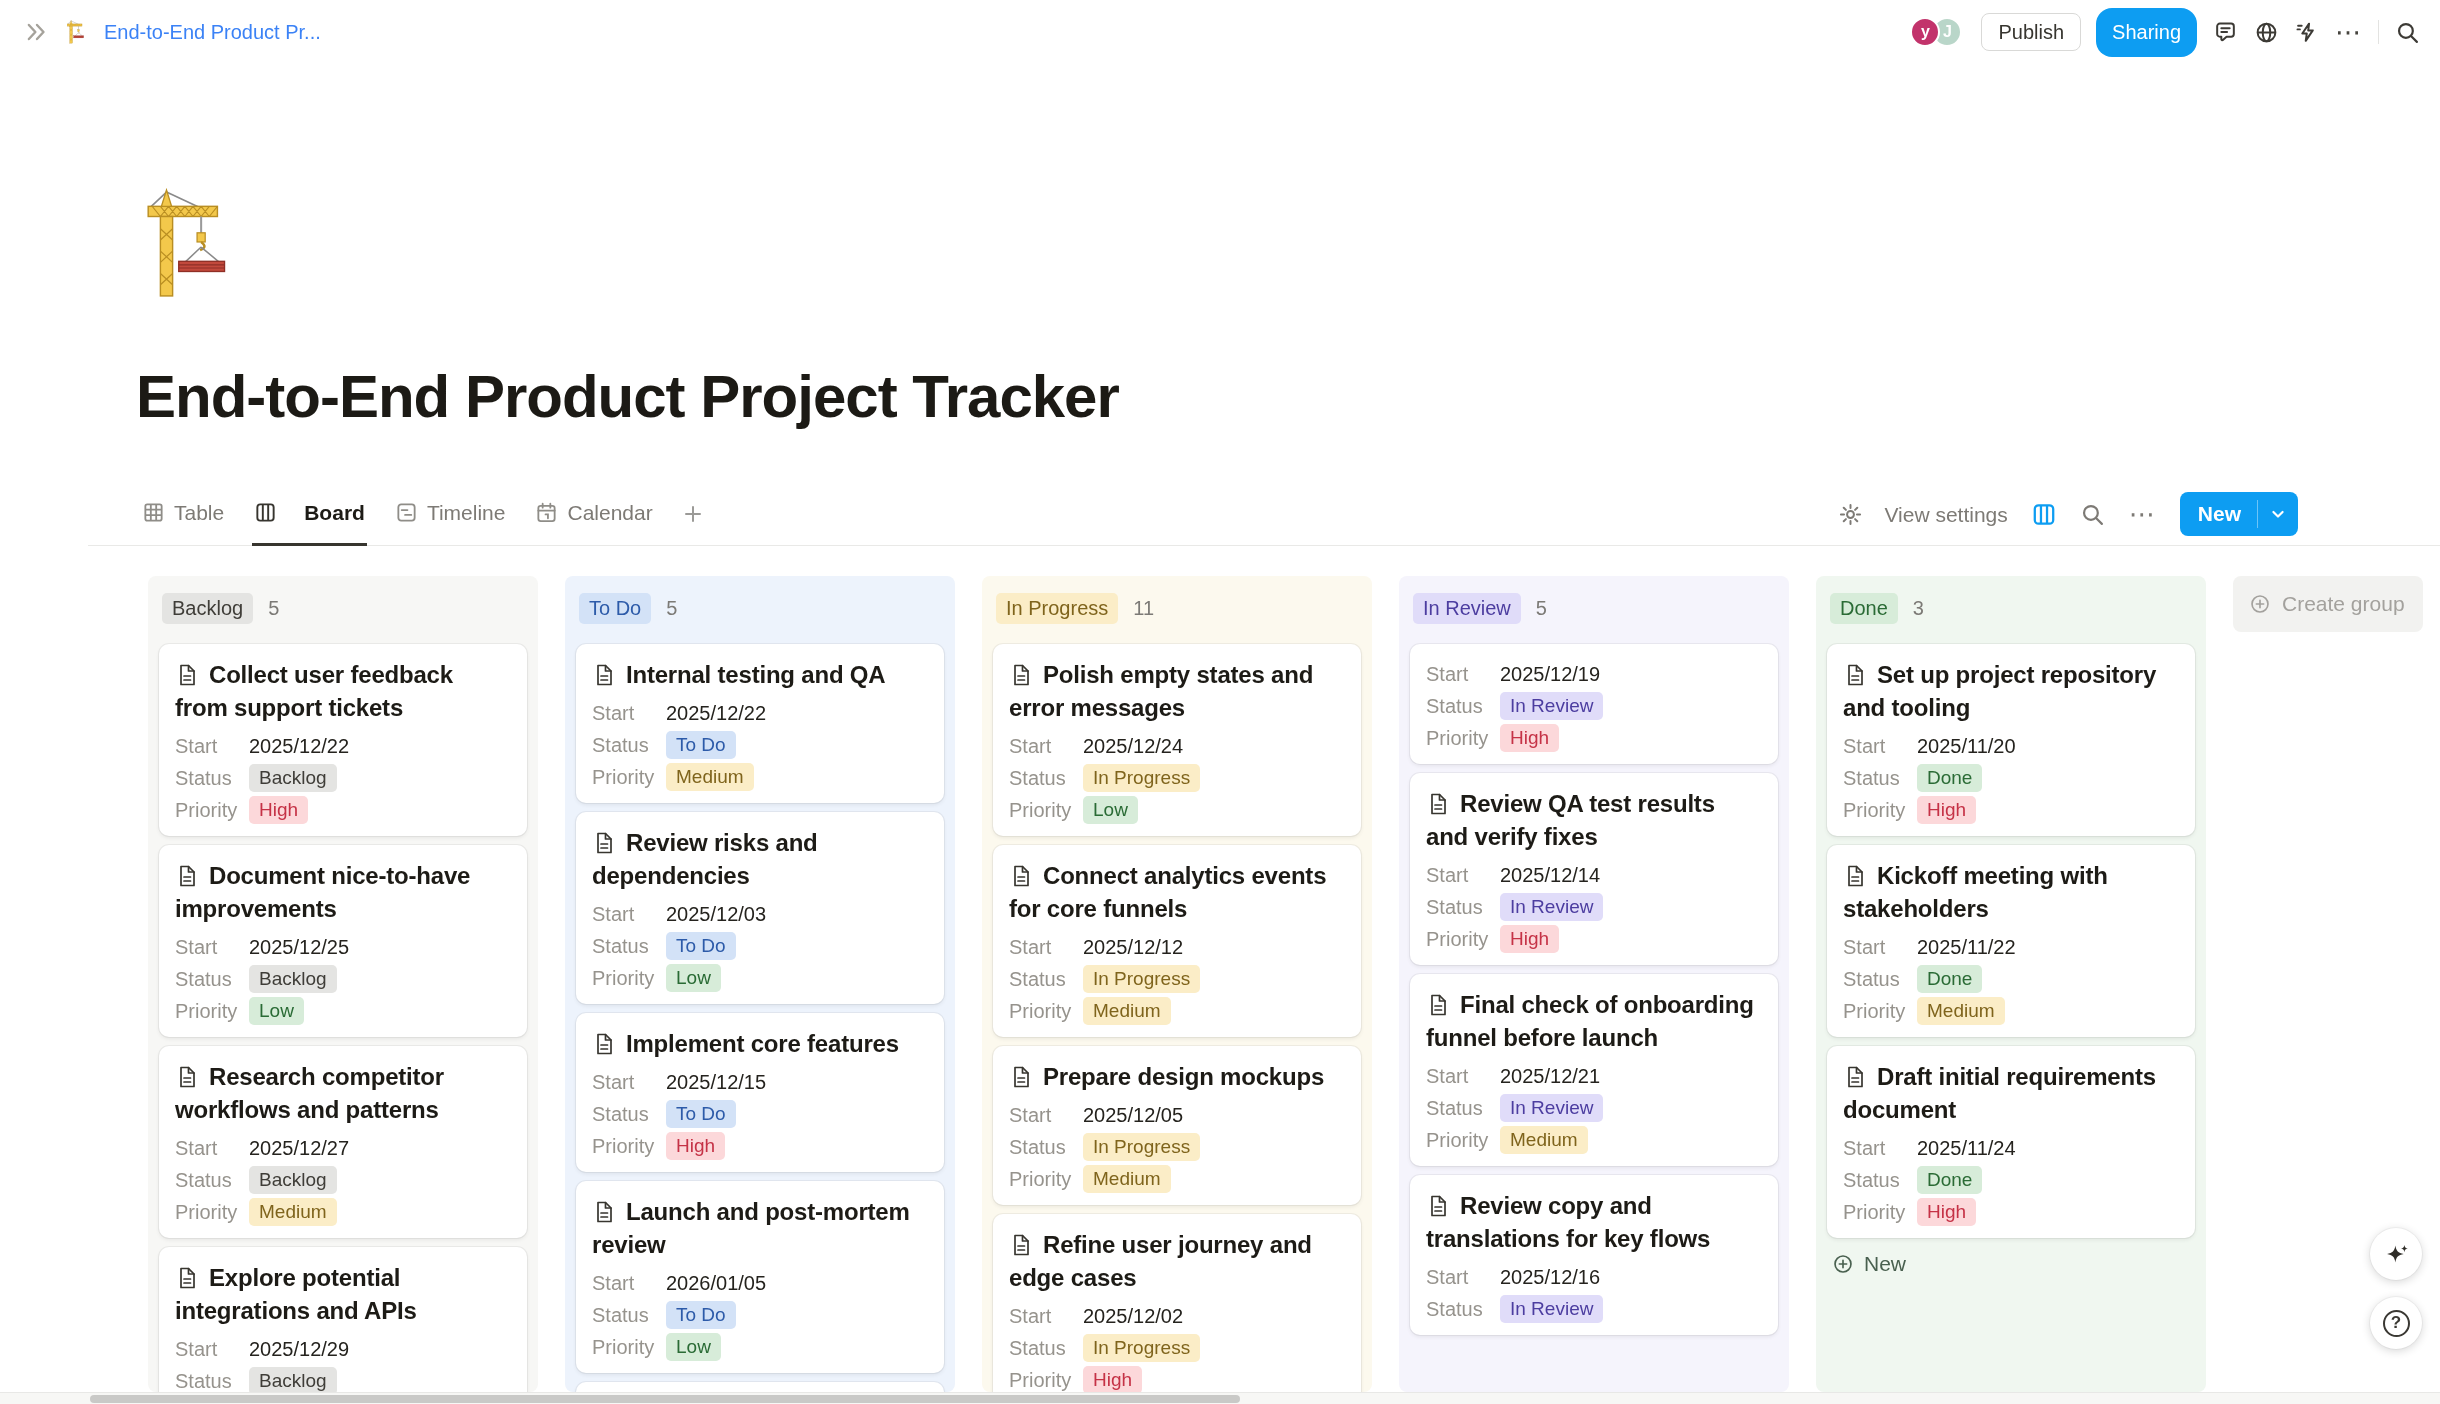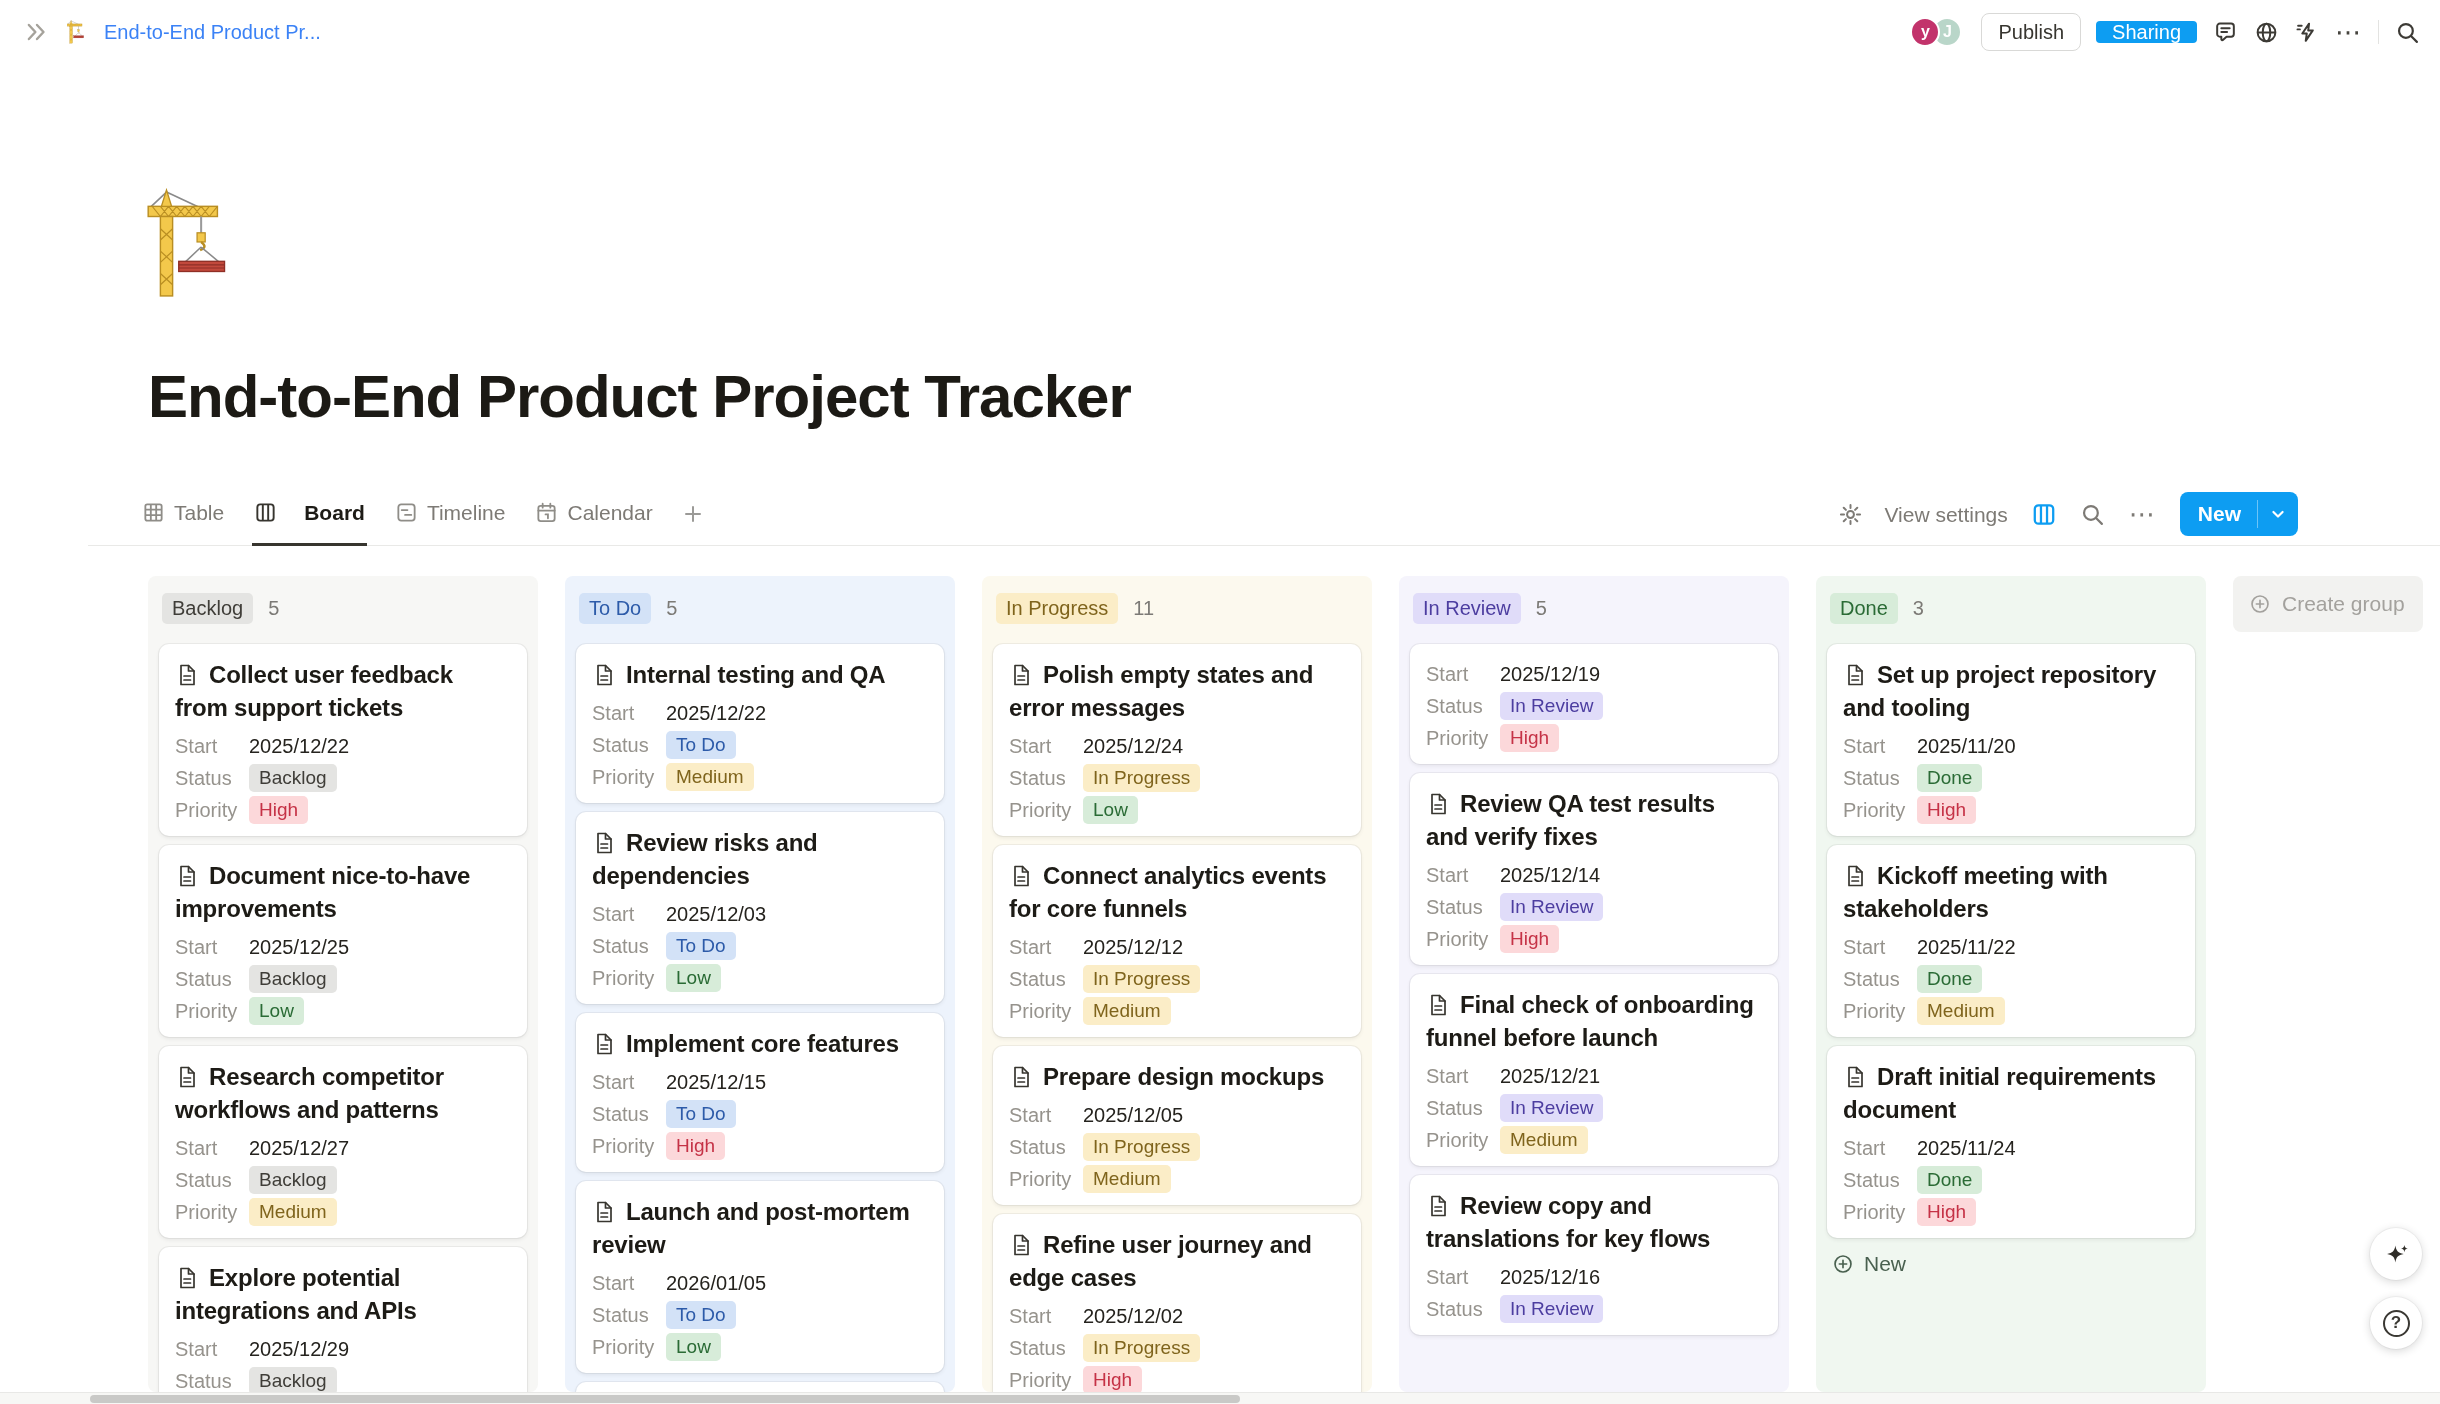--- a/index.html
+++ b/index.html
@@ -14,29 +14,29 @@
   .topbar { position:absolute; left:0; top:0; width:2440px; height:64px; background:#fff; z-index:20; }
   .topbar-left { position:absolute; left:24px; top:0; height:64px; display:flex; align-items:center; gap:14px; }
   .topbar-title { font-size:20px; font-weight:500; color:#3b82f6; }
   .topbar-right { position:absolute; right:20px; top:0; height:64px; display:flex; align-items:center; gap:15px; }
   .avatars { display:flex; align-items:center; margin-right:4px; }
   .avatar { width:30px; height:30px; border-radius:50%; display:flex; align-items:center; justify-content:center;
             color:#fff; font-size:16px; font-weight:600; border:2px solid #fff; }
   .avatar + .avatar { margin-left:-8px; }
   .btn-publish { height:38px; padding:0 16px; border:1px solid #d9d9d7; border-radius:8px; background:#fff;
                  font-size:20px; color:#37352f; display:flex; align-items:center; }
-  .btn-sharing { height:22px; padding:0 16px; border-radius:4px; background:var(--accent,#0d9df2);
+  .btn-sharing { height:49px; padding:0 16px; border-radius:16px; background:var(--accent,#0d9df2);
                  font-size:20px; font-weight:500; color:#fff; display:flex; align-items:center; }
   .tb-icon { width:26px; height:26px; display:flex; align-items:center; justify-content:center; }
   .dots { font-size:26px; color:#45433e; letter-spacing:2px; line-height:20px; }
   .vdivider { width:1px; height:24px; background:#e3e3e1; }
 
   
   .hero-icon { position:absolute; left:138px; top:188px; width:112px; height:112px; }
-  .page-title { position:absolute; left:148px; top:362px; font-size:60px; font-weight:700;
+  .page-title { position:absolute; left:136px; top:362px; font-size:60px; font-weight:700;
                 letter-spacing:-1px; color:#1c1a15; }
 
   
   .viewbar { position:absolute; left:0; top:482px; width:2440px; height:64px; }
   .viewbar-line { position:absolute; left:88px; right:0; top:63px; height:1px; background:#e9e9e7; }
   .tabs { position:absolute; left:140px; top:0; height:64px; display:flex; align-items:stretch; gap:26px; }
   .tab { display:flex; align-items:center; gap:9px; font-size:21px; color:#7d7a75;
          border-bottom:3px solid transparent; padding:0 2px; cursor:default; }
   .tab.active { color:#1d1b16; font-weight:600; border-bottom-color:#37352f;gap:27px; }
   .tab-plus { display:flex; align-items:center; color:#9b9a97; }

